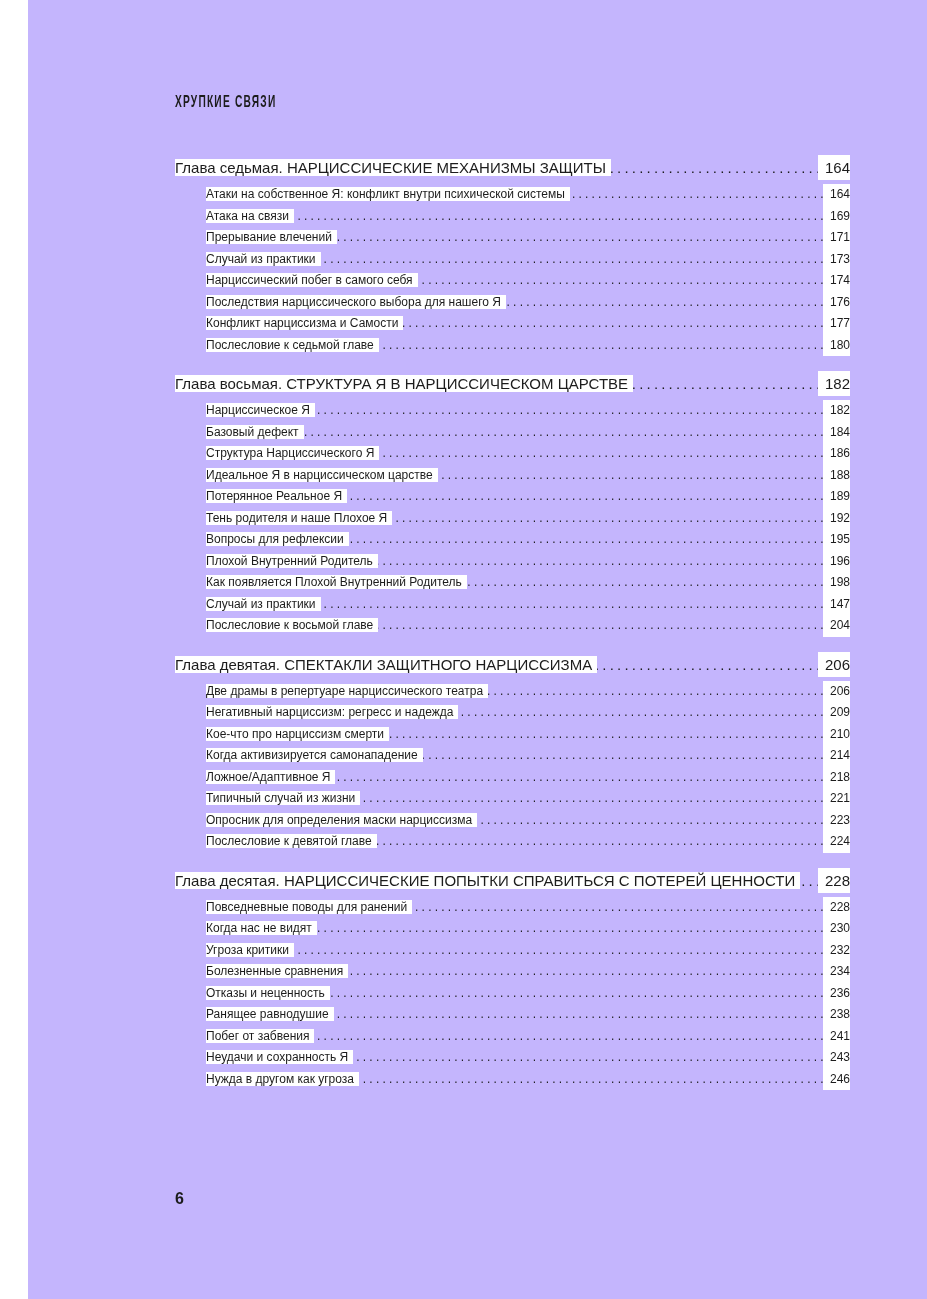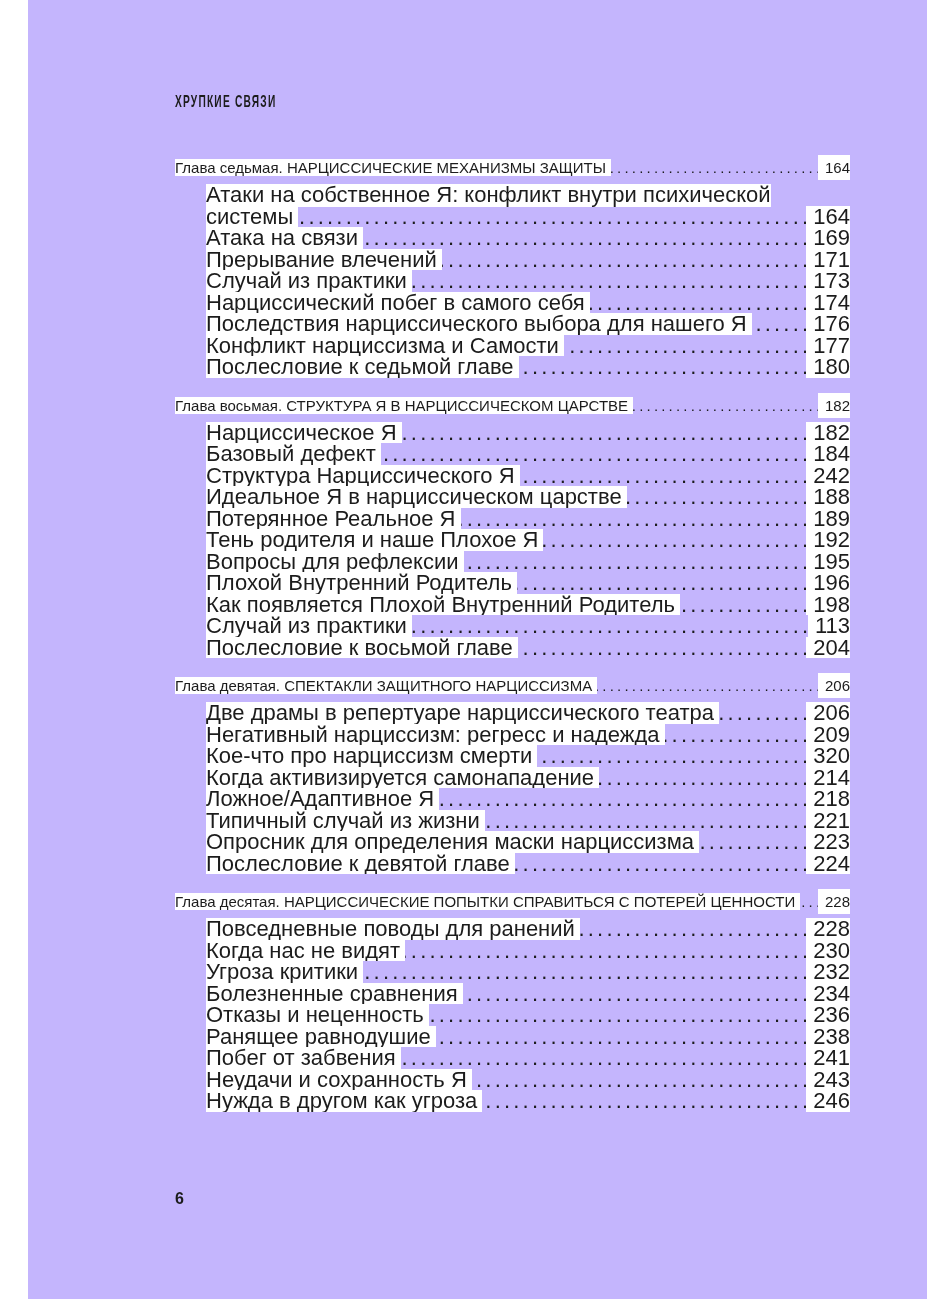--- a/index.html
+++ b/index.html
@@ -49,21 +49,21 @@
     white-space: nowrap;
     letter-spacing: 3.2px;
     color: #1c1c1c;
   }
   .heading-row {
     font-size: 15px;
     line-height: 25px;
     margin-bottom: 4px;
   }
   .item-row {
-    font-size: 22px;
+    font-size: 12px;
     line-height: 21.5px;
     margin-left: 31px;
   }
   .toc-row .title {
     position: relative;
     z-index: 1;
     background: #ffffff;
     padding-right: 5px;
   }
   .toc-row .page-num {
@@ -97,35 +97,35 @@
         <div class="toc-row item-row"><span class="title">Случай из практики</span><span class="page-num">173</span></div>
         <div class="toc-row item-row"><span class="title">Нарциссический побег в самого себя</span><span class="page-num">174</span></div>
         <div class="toc-row item-row"><span class="title">Последствия нарциссического выбора для нашего Я</span><span class="page-num">176</span></div>
         <div class="toc-row item-row"><span class="title">Конфликт нарциссизма и Самости</span><span class="page-num">177</span></div>
         <div class="toc-row item-row"><span class="title">Послесловие к седьмой главе</span><span class="page-num">180</span></div>
       </section>
       <section class="chapter">
         <div class="toc-row heading-row"><span class="title">Глава восьмая. СТРУКТУРА Я В НАРЦИССИЧЕСКОМ ЦАРСТВЕ</span><span class="page-num">182</span></div>
         <div class="toc-row item-row"><span class="title">Нарциссическое Я</span><span class="page-num">182</span></div>
         <div class="toc-row item-row"><span class="title">Базовый дефект</span><span class="page-num">184</span></div>
-        <div class="toc-row item-row"><span class="title">Структура Нарциссического Я</span><span class="page-num">242</span></div>
+        <div class="toc-row item-row"><span class="title">Структура Нарциссического Я</span><span class="page-num">186</span></div>
         <div class="toc-row item-row"><span class="title">Идеальное Я в нарциссическом царстве</span><span class="page-num">188</span></div>
         <div class="toc-row item-row"><span class="title">Потерянное Реальное Я</span><span class="page-num">189</span></div>
         <div class="toc-row item-row"><span class="title">Тень родителя и наше Плохое Я</span><span class="page-num">192</span></div>
         <div class="toc-row item-row"><span class="title">Вопросы для рефлексии</span><span class="page-num">195</span></div>
         <div class="toc-row item-row"><span class="title">Плохой Внутренний Родитель</span><span class="page-num">196</span></div>
         <div class="toc-row item-row"><span class="title">Как появляется Плохой Внутренний Родитель</span><span class="page-num">198</span></div>
-        <div class="toc-row item-row"><span class="title">Случай из практики</span><span class="page-num">113</span></div>
+        <div class="toc-row item-row"><span class="title">Случай из практики</span><span class="page-num">147</span></div>
         <div class="toc-row item-row"><span class="title">Послесловие к восьмой главе</span><span class="page-num">204</span></div>
       </section>
       <section class="chapter">
         <div class="toc-row heading-row"><span class="title">Глава девятая. СПЕКТАКЛИ ЗАЩИТНОГО НАРЦИССИЗМА</span><span class="page-num">206</span></div>
         <div class="toc-row item-row"><span class="title">Две драмы в репертуаре нарциссического театра</span><span class="page-num">206</span></div>
         <div class="toc-row item-row"><span class="title">Негативный нарциссизм: регресс и надежда</span><span class="page-num">209</span></div>
-        <div class="toc-row item-row"><span class="title">Кое-что про нарциссизм смерти</span><span class="page-num">320</span></div>
+        <div class="toc-row item-row"><span class="title">Кое-что про нарциссизм смерти</span><span class="page-num">210</span></div>
         <div class="toc-row item-row"><span class="title">Когда активизируется самонападение</span><span class="page-num">214</span></div>
         <div class="toc-row item-row"><span class="title">Ложное/Адаптивное Я</span><span class="page-num">218</span></div>
         <div class="toc-row item-row"><span class="title">Типичный случай из жизни</span><span class="page-num">221</span></div>
         <div class="toc-row item-row"><span class="title">Опросник для определения маски нарциссизма</span><span class="page-num">223</span></div>
         <div class="toc-row item-row"><span class="title">Послесловие к девятой главе</span><span class="page-num">224</span></div>
       </section>
       <section class="chapter">
         <div class="toc-row heading-row"><span class="title">Глава десятая. НАРЦИССИЧЕСКИЕ ПОПЫТКИ СПРАВИТЬСЯ С ПОТЕРЕЙ ЦЕННОСТИ</span><span class="page-num">228</span></div>
         <div class="toc-row item-row"><span class="title">Повседневные поводы для ранений</span><span class="page-num">228</span></div>
         <div class="toc-row item-row"><span class="title">Когда нас не видят</span><span class="page-num">230</span></div>

